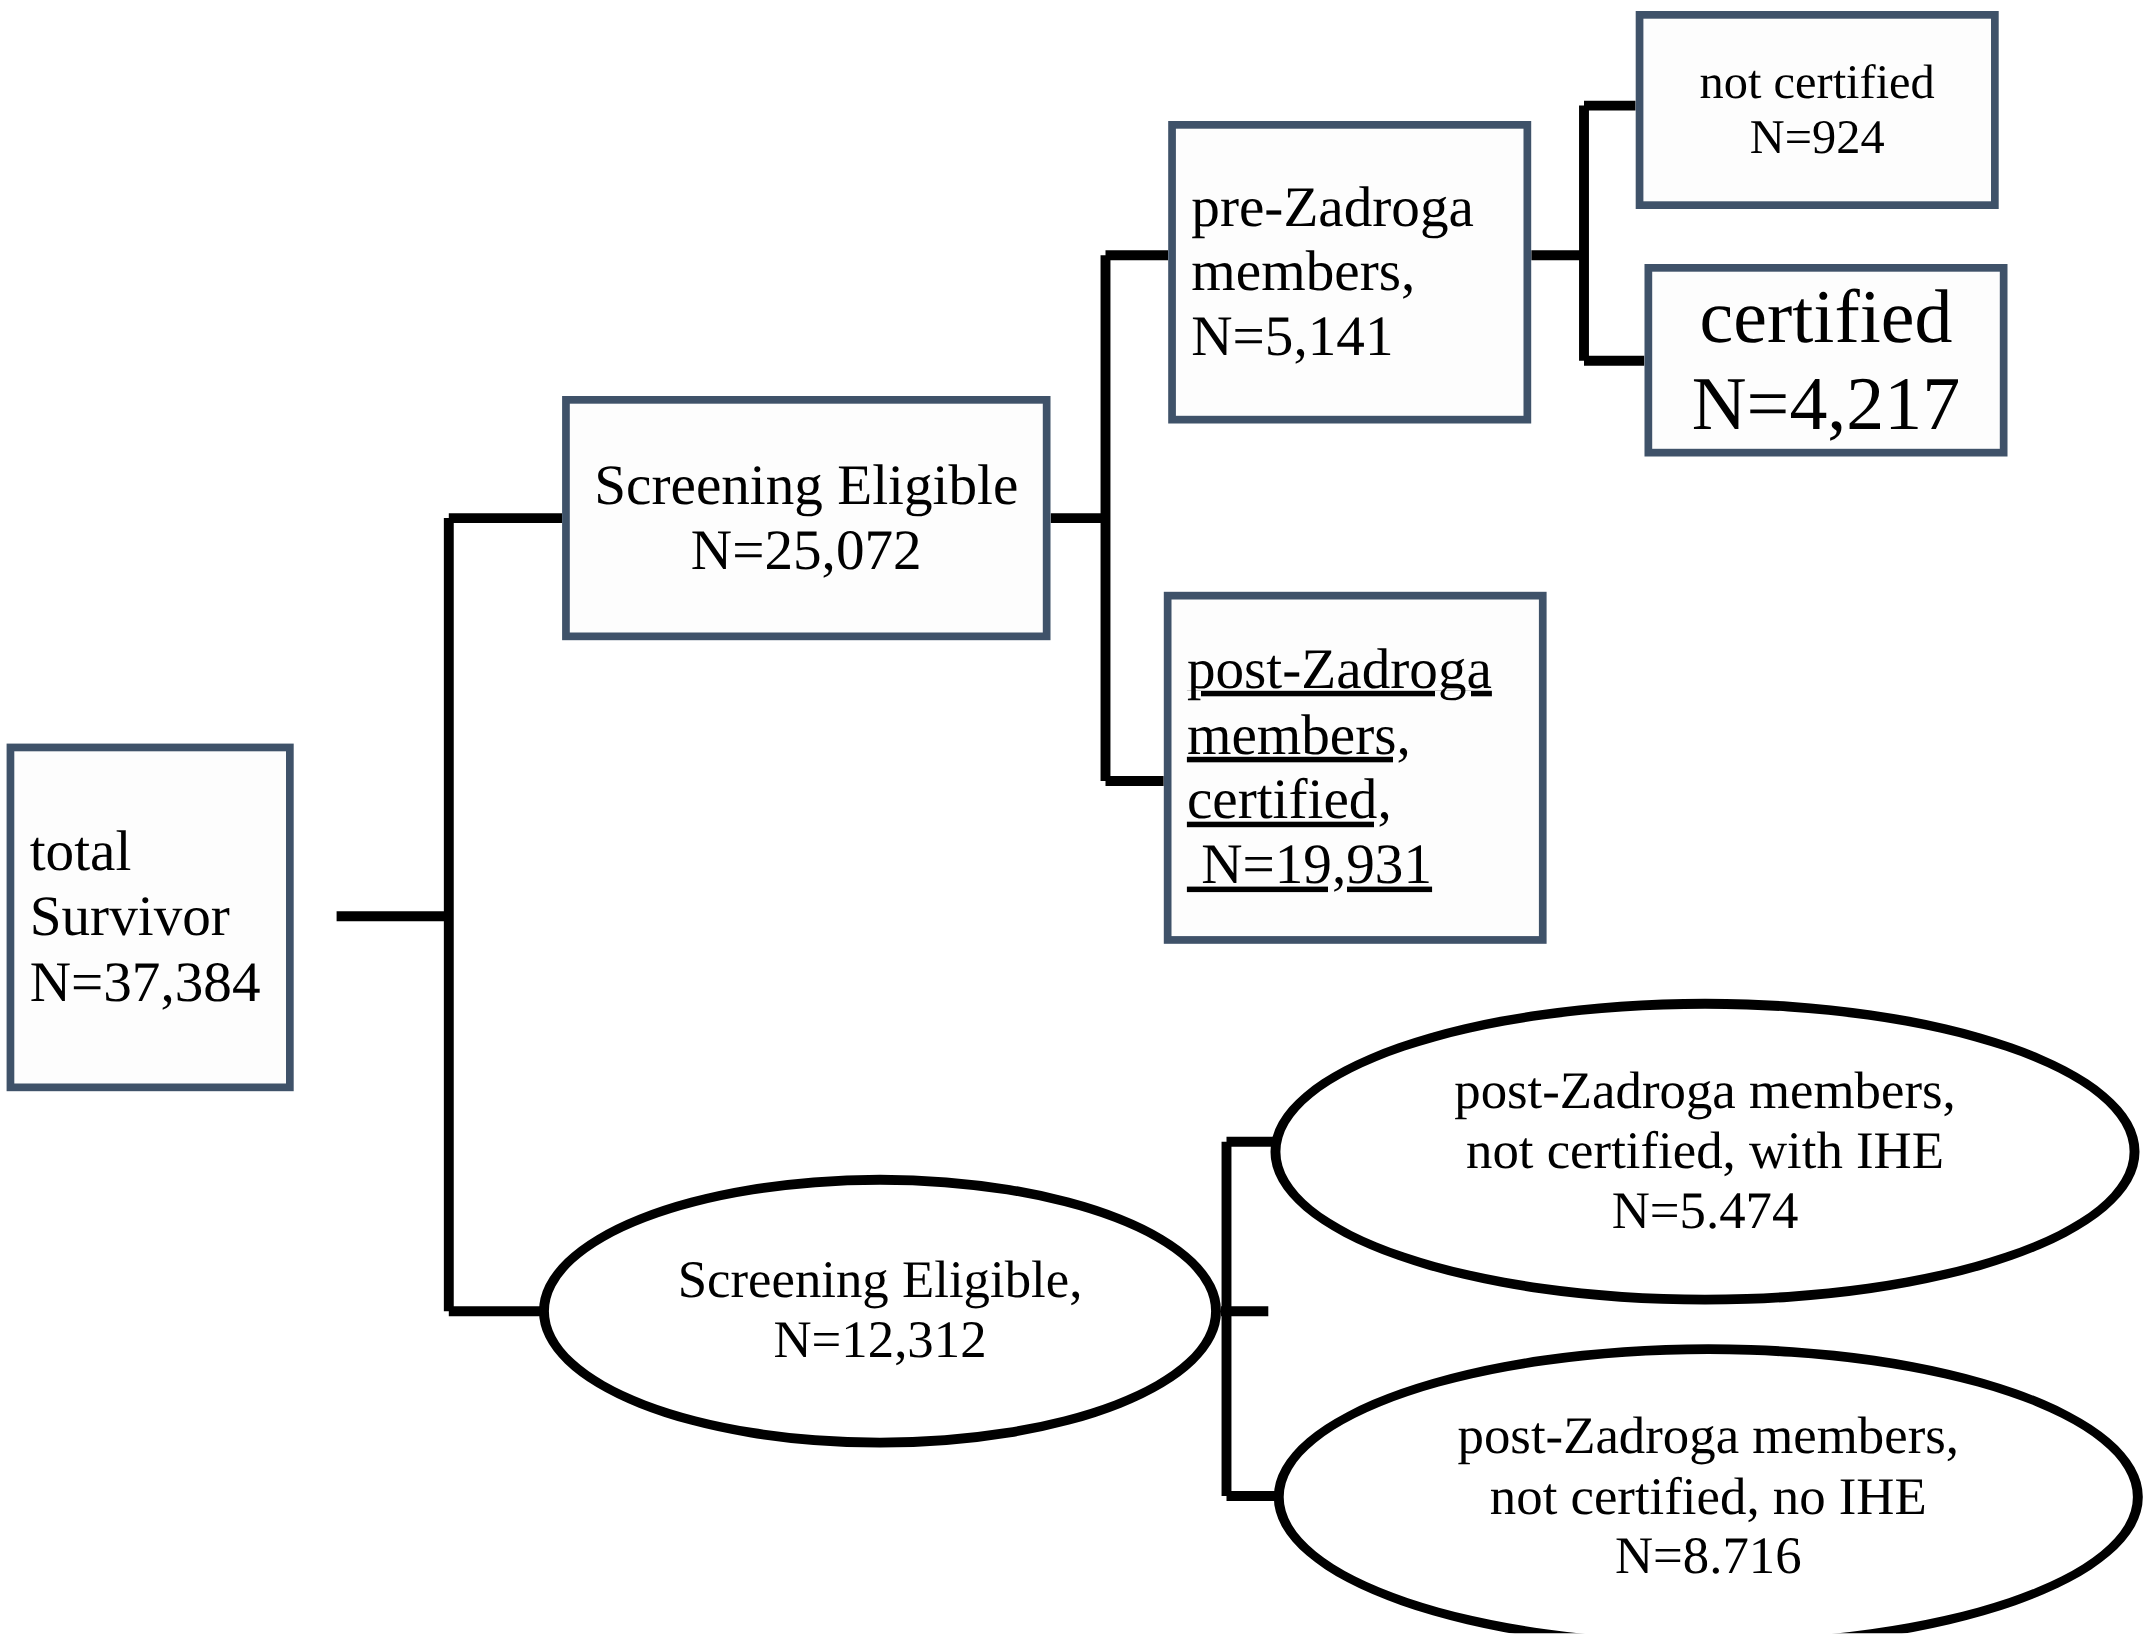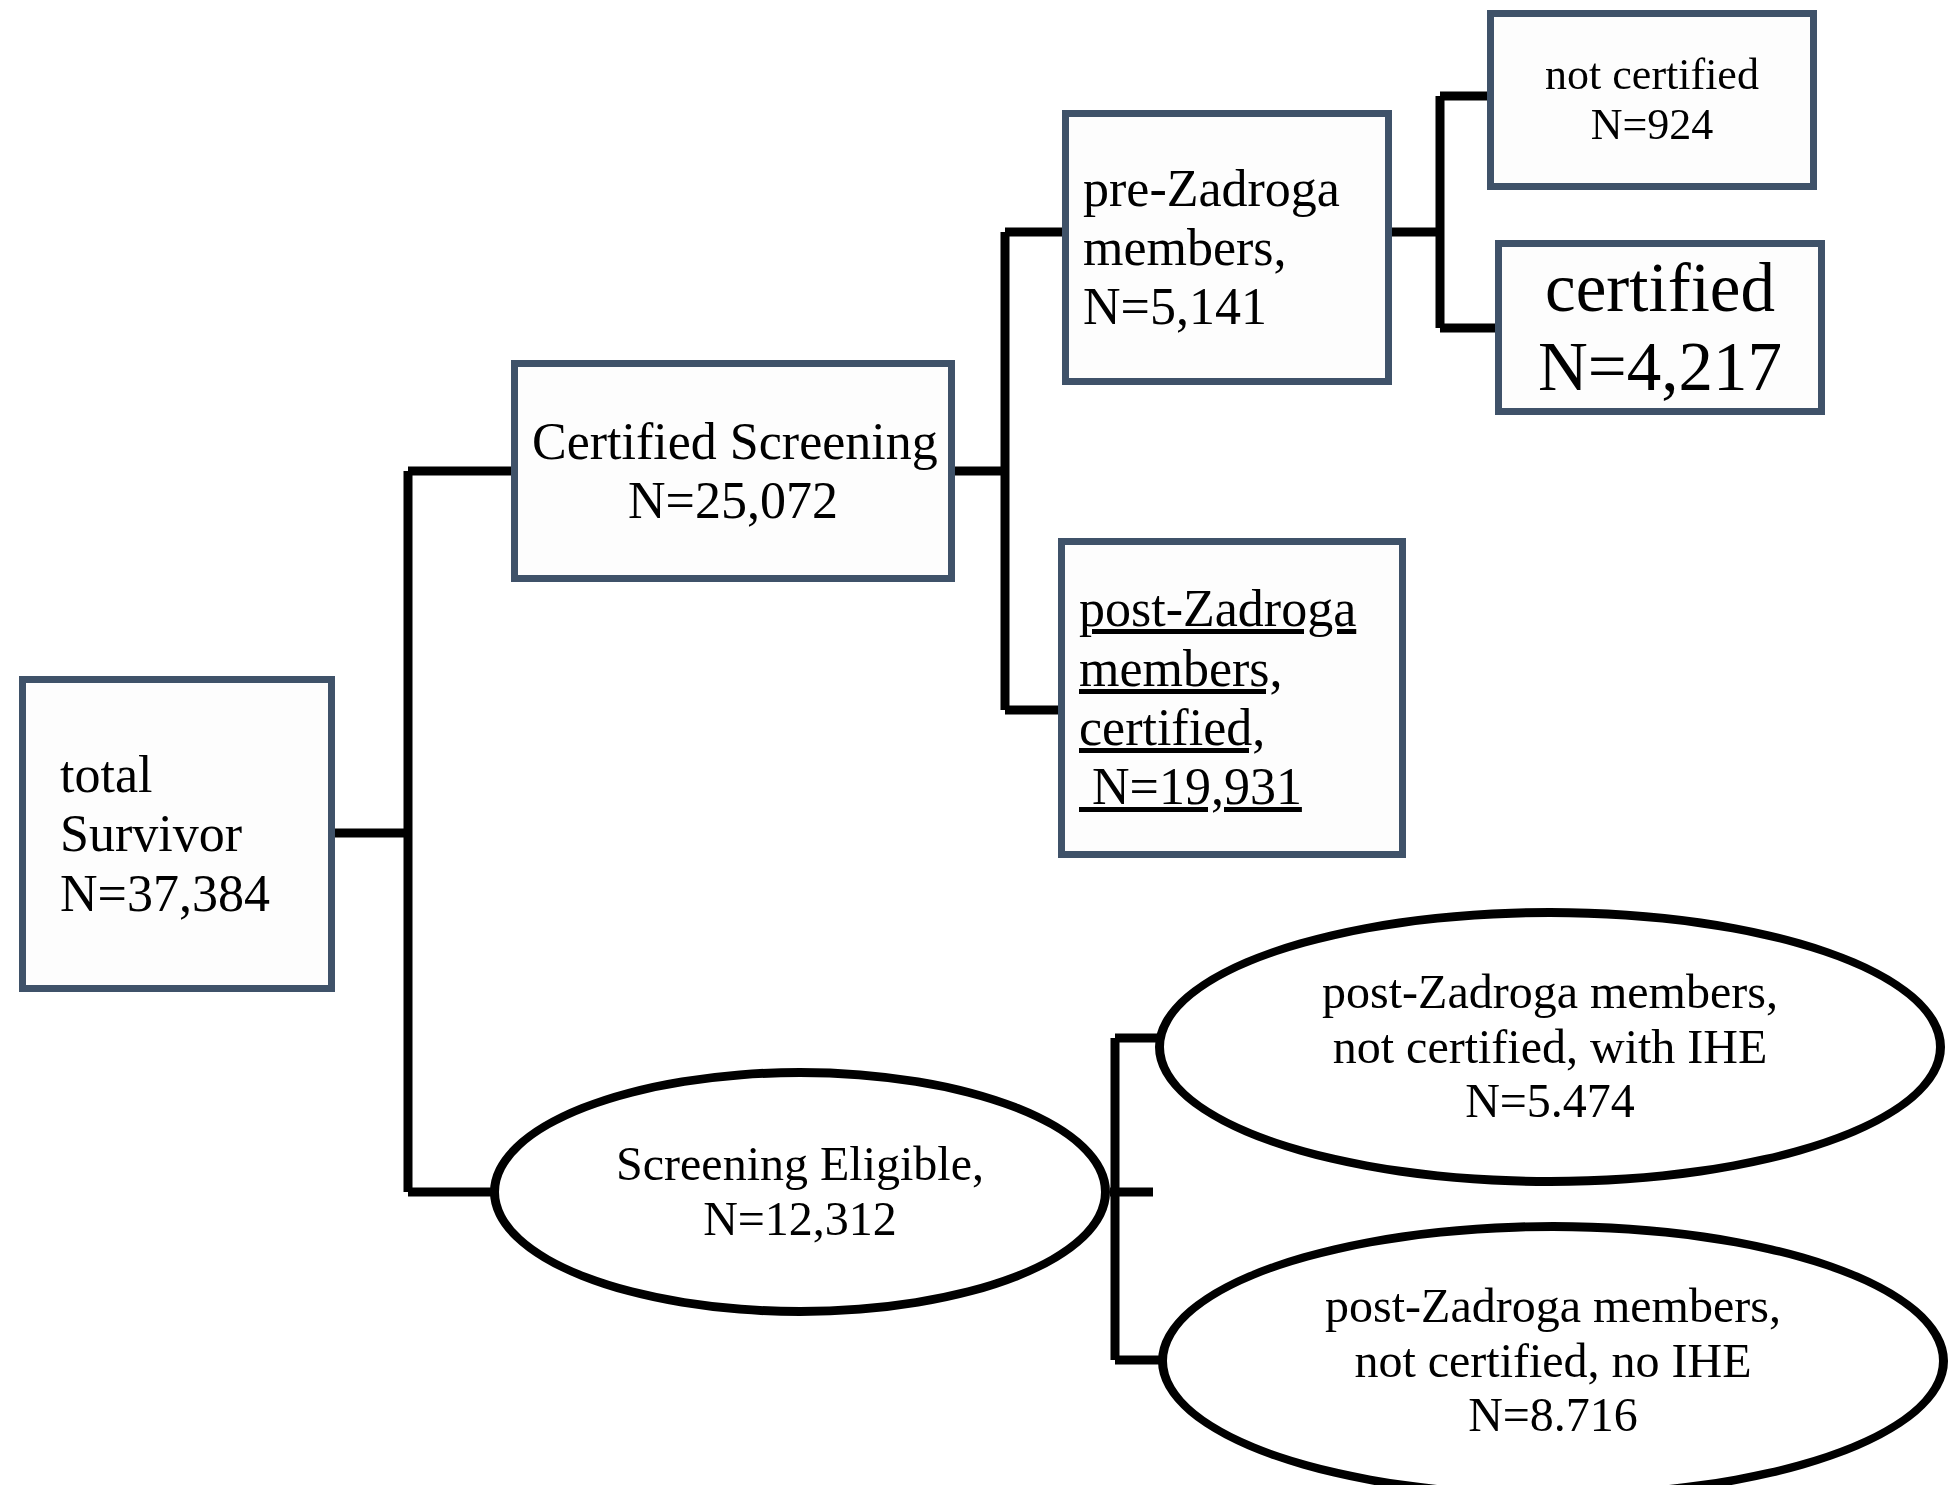--- a/index.html
+++ b/index.html
@@ -54,21 +54,21 @@
   .ellipse .lines {
     text-align: center;
     width: 100%;
   }
   .nline {
     display: block;
     line-height: 1.14;
     white-space: pre;
   }
   
-  #node-total        { left: 19px;   top: 676px;  width: 316px;  height: 316px; font-size: 52px; padding-left: 20px; }
+  #node-total        { left: 6px;   top: 676px;  width: 261px;  height: 316px; font-size: 52px; }
   #node-certified-eligible { left: 511px;  top: 360px;  width: 444px;  height: 222px; font-size: 52px; }
   #node-pre-zadroga  { left: 1062px; top: 95px;   width: 330px;  height: 275px; font-size: 52px; margin-top: 15px; }
   #node-not-certified{ left: 1487px; top: 10px;   width: 330px;  height: 180px; font-size: 44px; }
   #node-certified    { left: 1495px; top: 240px;  width: 330px;  height: 175px; font-size: 69px; }
   #node-post-zadroga { left: 1058px; top: 538px;  width: 348px;  height: 320px; font-size: 52px; text-decoration: underline; }
   #node-screening    { left: 490px;  top: 1068px; width: 620px;  height: 248px; font-size: 48px; }
   #node-with-ihe     { left: 1155px; top: 908px;  width: 790px;  height: 278px; font-size: 48px; }
   #node-no-ihe       { left: 1158px; top: 1222px; width: 790px;  height: 278px; font-size: 48px; }
 </style>
 </head>
@@ -104,21 +104,21 @@
   <div class="node box" id="node-total">
     <div class="lines">
       <span class="nline">total</span>
       <span class="nline">Survivor</span>
       <span class="nline">N=37,384</span>
     </div>
   </div>
 
   <div class="node box center" id="node-certified-eligible">
     <div class="lines">
-      <span class="nline">Certified Screening</span>
+      <span class="nline">Screening Eligible</span>
       <span class="nline">N=25,072</span>
     </div>
   </div>
 
   <div class="node box" id="node-pre-zadroga">
     <div class="lines">
       <span class="nline">pre-Zadroga</span>
       <span class="nline">members,</span>
       <span class="nline">N=5,141</span>
     </div>

